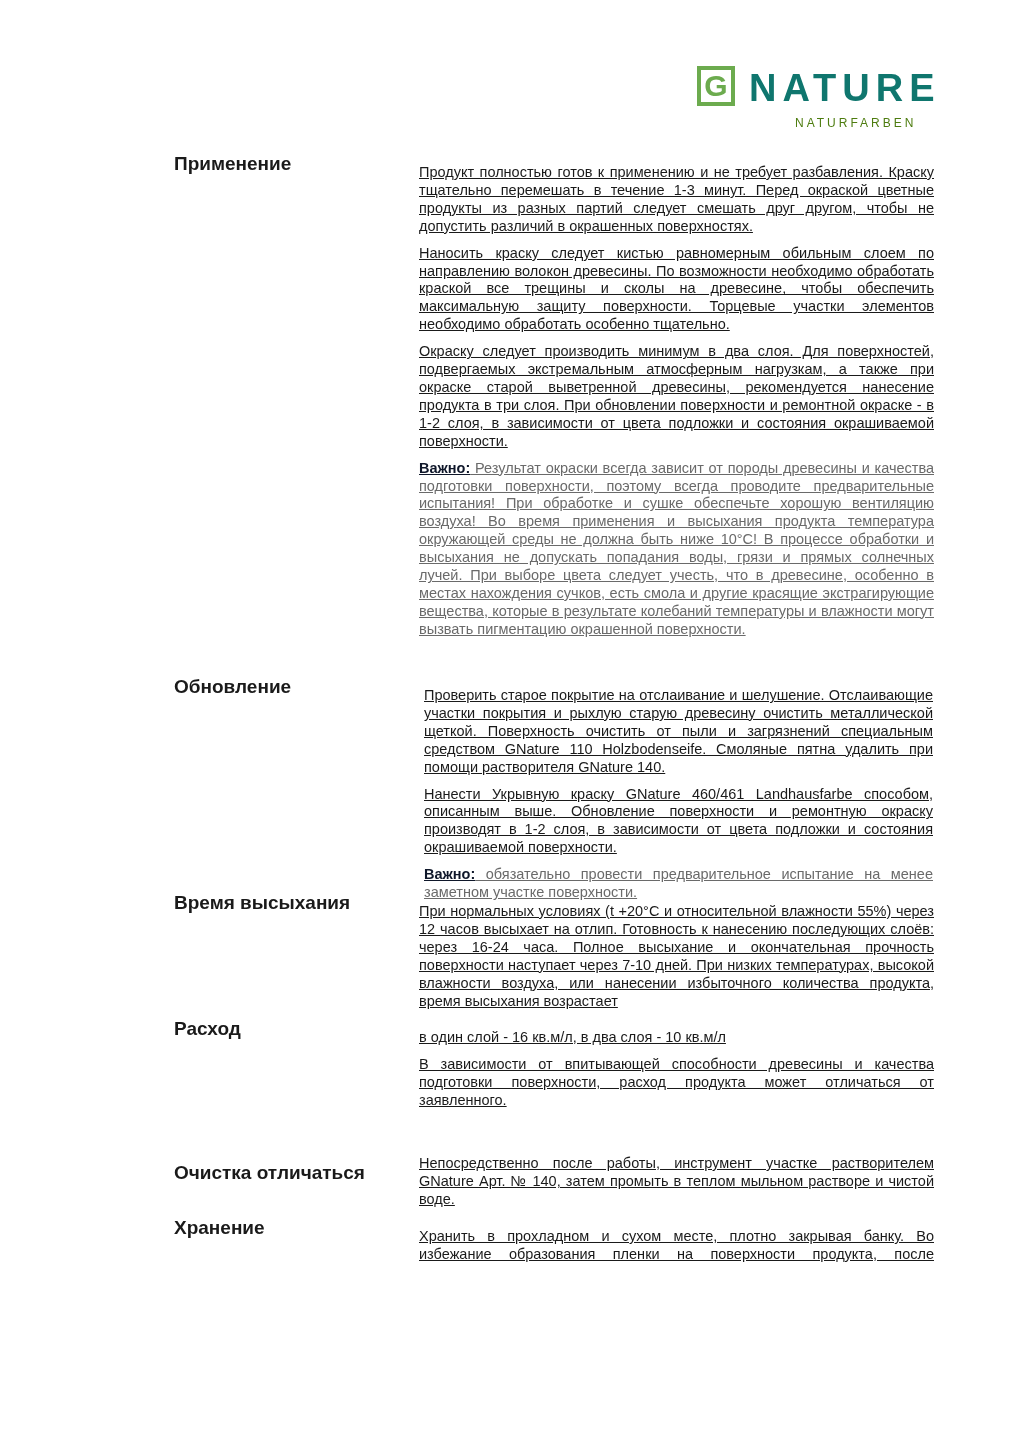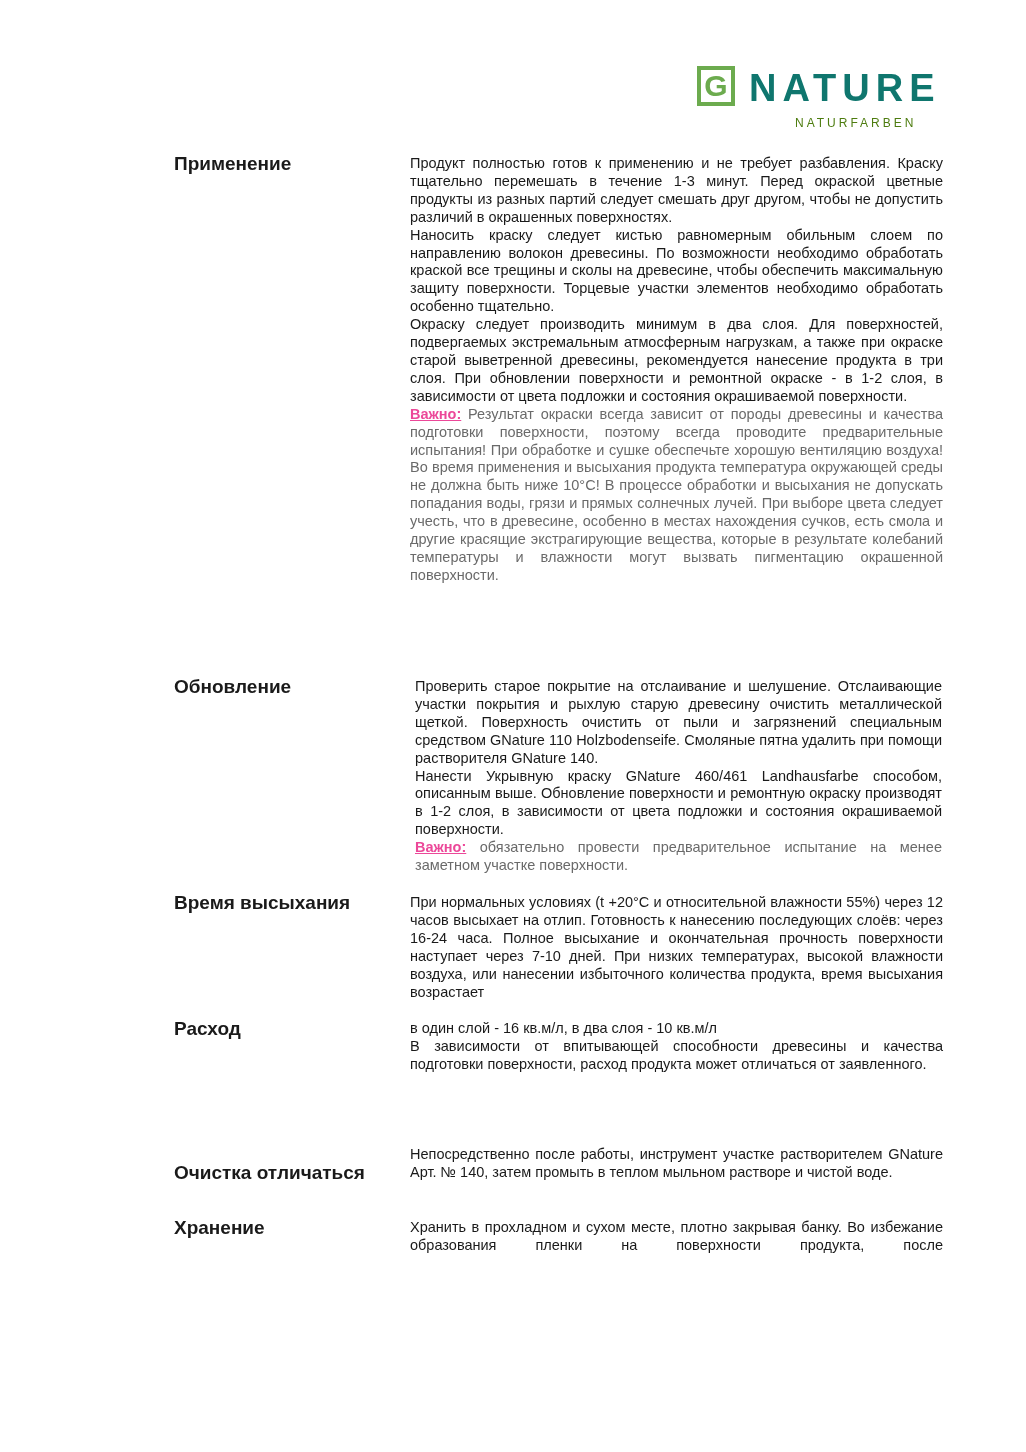--- a/index.html
+++ b/index.html
@@ -13,24 +13,24 @@
   .logo-g { color: #6cab4e; font-weight: bold; font-size: 30px; line-height: 1; }
   .logo-word { position: absolute; left: 52px; top: 0; height: 40px; line-height: 44px;
                color: #0f766e; font-size: 38px; font-weight: bold; letter-spacing: 6px; }
   .logo-sub { position: absolute; left: 98px; top: 50px; color: #4d7c0f;
               font-size: 12px; letter-spacing: 3px; }
 
   .section { position: absolute; left: 0; width: 1026px; }
   .label { position: absolute; left: 141px; top: 0; font-weight: bold; font-size: 19px; line-height: 18px; margin-left: 33px; }
   .content { position: absolute; left: 410px; width: 533px; top: 0;
              font-size: 14.5px; line-height: 17.9px; text-align: justify; }
-  .content p { margin: 0; }
+  .content p { margin: 9px; text-decoration: underline; }
   .content.shift { left: 415px; width: 527px; }
   .muted { color: #6a6a6a; }
-  .imp { font-weight: bold; text-decoration: underline; color: #ec4899; }
+  .imp { font-weight: bold; text-decoration: underline; color: #0f172a; }
 </style>
 </head>
 <body>
 
 <div class="logo">
   <div class="logo-box">
     <span class="logo-g">G</span>
   </div>
   <div class="logo-word">NATURE</div>
   <div class="logo-sub">NATURFARBEN</div>

